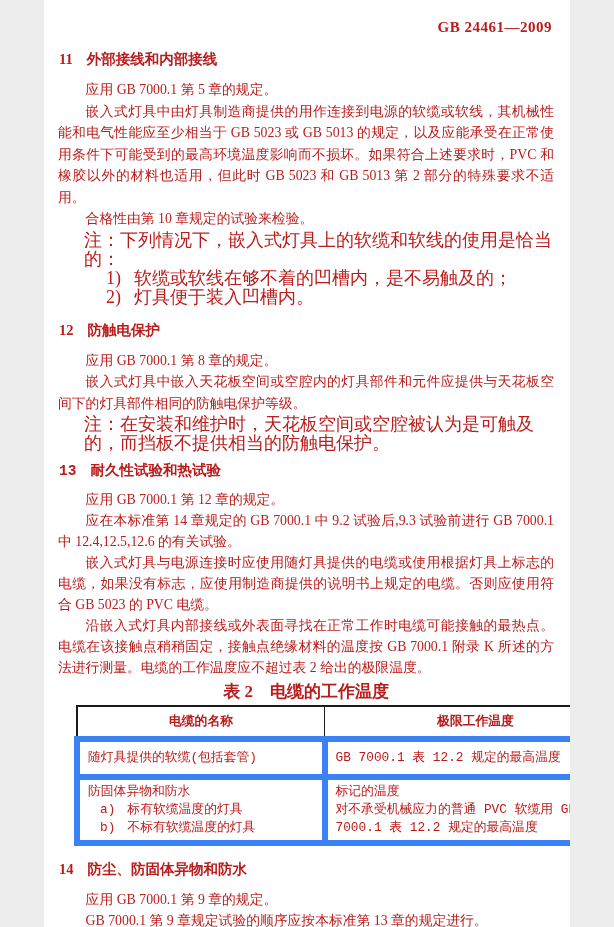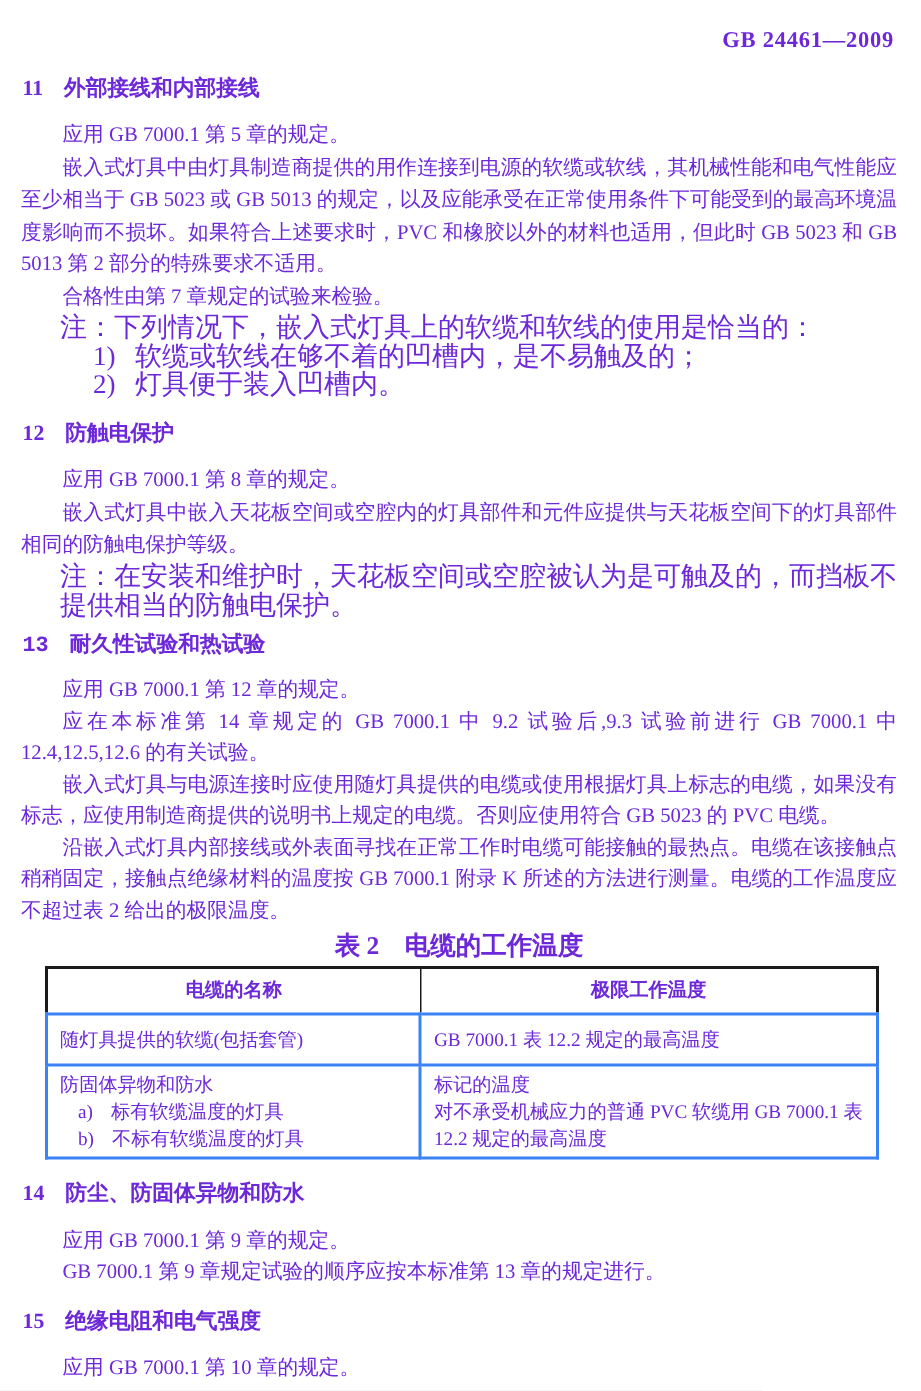--- a/index.html
+++ b/index.html
@@ -1,18 +1,18 @@
 <!DOCTYPE html>
 <html><head>
 <meta charset="utf-8">
 <style>
   html,body { margin:0; padding:0; background:#ededed; }
   .page {
-    width:614px; height:927px; margin:0 auto; background:#ffffff;
-    color:#6d28d9; box-sizing:border-box; padding:18px 16px 0 14px;
+    width:526px; height:927px; margin:0 auto; background:#ffffff;
+    color:#b91c1c; box-sizing:border-box; padding:18px 16px 0 14px;
     font-family:"Liberation Serif","DejaVu Serif",serif;
     overflow:hidden; position:relative;
   }
   .doc-header {
     text-align:right; font-weight:bold; font-size:15px; line-height:18px;
     letter-spacing:0.5px; padding-right:2px;
   }
   .sec-head {
     display:flex; align-items:baseline; gap:14px;
     font-weight:bold; font-size:14.5px; line-height:17px;
@@ -38,42 +38,42 @@
   }
   table.cable col.c1 { width:45%; }
   table.cable col.c2 { width:55%; }
   table.cable th {
     border:1px solid #1b1b1b; border-bottom:1.5px solid #1b1b1b;
     font-weight:bold; height:27px; text-align:center; padding:1px 6px;
     font-size:12.8px;
     font-family:Liberation Mono, monospace;
   }
   table.cable td {
-    border:2px solid #3b82f6; vertical-align:top;
-    padding:3px 8px; line-height:18px;
+    border:6px solid #3b82f6; vertical-align:top;
+    padding:3px 8px; line-height:18px;font-family:Liberation Mono, monospace;
   }
   table.cable td.mid { vertical-align:middle; height:26px; }
   .cell-item { display:flex; gap:12px; margin-left:12px; }
   .mk { flex:0 0 auto; }
 </style>
 </head>
 <body>
 
 <div class="page">
 
   <div class="doc-header">GB 24461—2009</div>
 
   <div>
     <div class="sec-head first">
       <span class="sec-num">11</span>
       <span class="sec-title">外部接线和内部接线</span>
     </div>
     <p class="body">应用 GB 7000.1 第 5 章的规定。</p>
     <p class="body">嵌入式灯具中由灯具制造商提供的用作连接到电源的软缆或软线，其机械性能和电气性能应至少相当于 GB 5023 或 GB 5013 的规定，以及应能承受在正常使用条件下可能受到的最高环境温度影响而不损坏。如果符合上述要求时，PVC 和橡胶以外的材料也适用，但此时 GB 5023 和 GB 5013 第 2 部分的特殊要求不适用。</p>
-    <p class="body">合格性由第 7 章规定的试验来检验。</p>
+    <p class="body">合格性由第 10 章规定的试验来检验。</p>
     <div class="note">
       <div class="note-line"><span>注：</span><span>下列情况下，嵌入式灯具上的软缆和软线的使用是恰当的：</span></div>
       <div class="note-item">
         <span class="mk">1)</span>
         <span>软缆或软线在够不着的凹槽内，是不易触及的；</span>
       </div>
       <div class="note-item">
         <span class="mk">2)</span>
         <span>灯具便于装入凹槽内。</span>
       </div>

